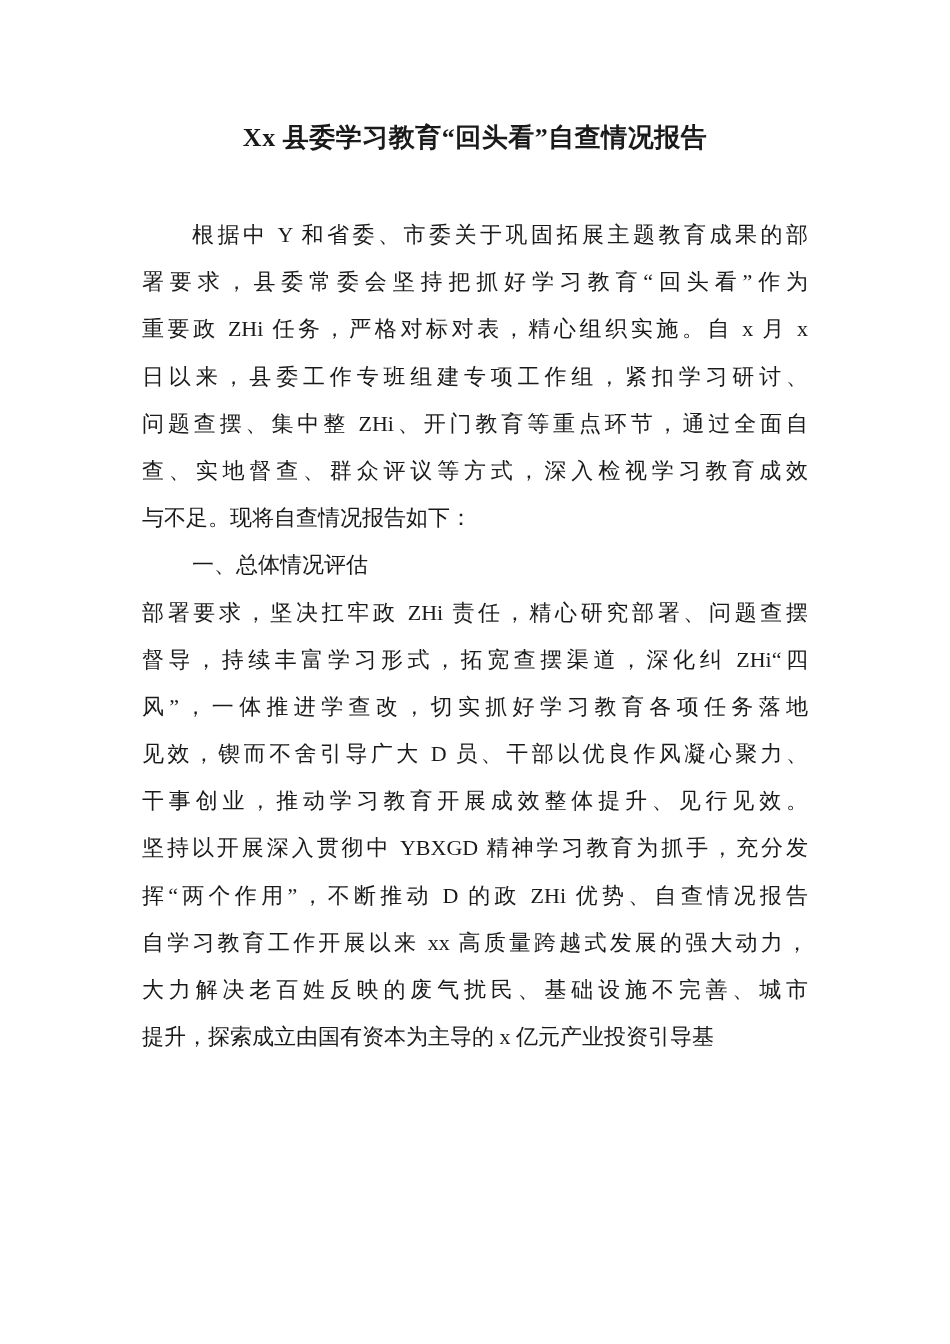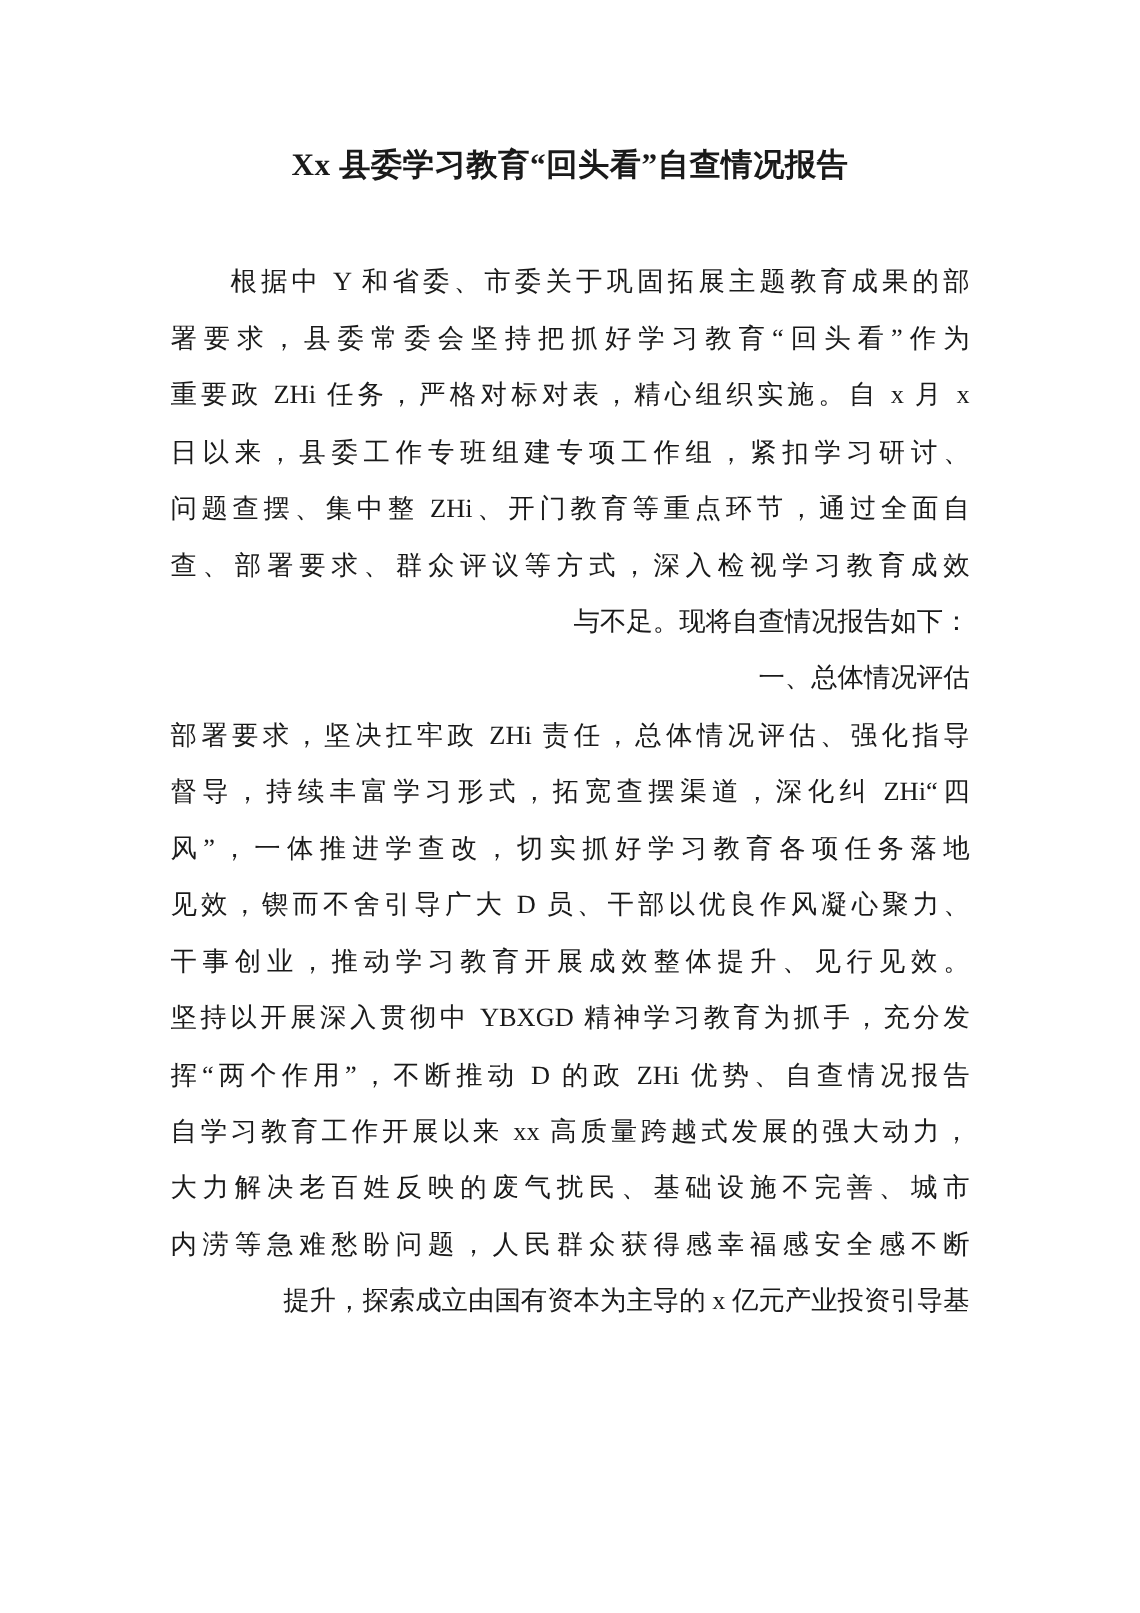--- a/index.html
+++ b/index.html
@@ -36,21 +36,21 @@
   .doc-body {
     position: absolute;
     left: 142px;
     top: 211px;
     width: 666px;
     font-size: 22px;
     line-height: 47.2px;
   }
   .line {
     white-space: nowrap;
-    text-align: right;
+    text-align: left;
   }
   .line.fill {
     white-space: normal;
     text-align: justify;
     text-align-last: justify;
     max-height: 47.2px;
     overflow: hidden;
   }
   .line.indent {
     text-indent: 50px;
@@ -60,28 +60,27 @@
 <body>
 
 <div class="page" style="background: rgb(255, 255, 255); color: rgb(26, 26, 26);">
   <h1 class="doc-title">Xx 县委学习教育“回头看”自查情况报告</h1>
   <div class="doc-body">
       <div class="line fill indent">根据中 Y 和省委、市委关于巩固拓展主题教育成果的部</div>
       <div class="line fill">署要求，县委常委会坚持把抓好学习教育“回头看”作为</div>
       <div class="line fill">重要政 ZHi 任务，严格对标对表，精心组织实施。自 x 月 x</div>
       <div class="line fill">日以来，县委工作专班组建专项工作组，紧扣学习研讨、</div>
       <div class="line fill">问题查摆、集中整 ZHi、开门教育等重点环节，通过全面自</div>
-      <div class="line fill">查、部署要求、群众评议等方式，深入检视学习教育成效</div>
+      <div class="line fill">查、实地督查、群众评议等方式，深入检视学习教育成效</div>
       <div class="line">与不足。现将自查情况报告如下：</div>
       <div class="line indent">一、总体情况评估</div>
-      <div class="line fill">部署要求，坚决扛牢政 ZHi 责任，总体情况评估、强化指导</div>
+      <div class="line fill">部署要求，坚决扛牢政 ZHi 责任，精心研究部署、问题查摆</div>
       <div class="line fill">督导，持续丰富学习形式，拓宽查摆渠道，深化纠 ZHi“四</div>
       <div class="line fill">风”，一体推进学查改，切实抓好学习教育各项任务落地</div>
       <div class="line fill">见效，锲而不舍引导广大 D 员、干部以优良作风凝心聚力、</div>
       <div class="line fill">干事创业，推动学习教育开展成效整体提升、见行见效。</div>
       <div class="line fill">坚持以开展深入贯彻中 YBXGD 精神学习教育为抓手，充分发</div>
       <div class="line fill">挥“两个作用”，不断推动 D 的政 ZHi 优势、自查情况报告</div>
       <div class="line fill">自学习教育工作开展以来 xx 高质量跨越式发展的强大动力，</div>
       <div class="line fill">大力解决老百姓反映的废气扰民、基础设施不完善、城市</div>
-      <div class="line fill">内涝等急难愁盼问题，人民群众获得感幸福感安全感不断</div>
       <div class="line">提升，探索成立由国有资本为主导的 x 亿元产业投资引导基</div>
     </div>
 </div>
 
 </body></html>

